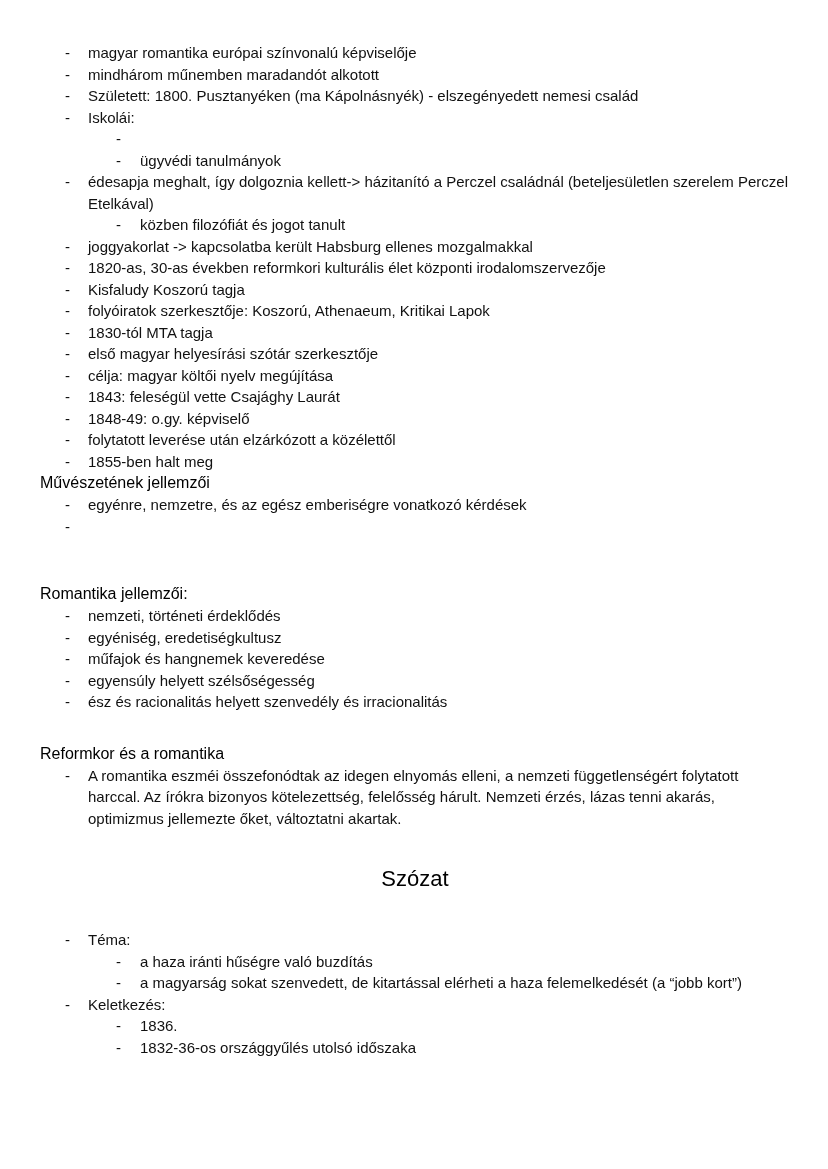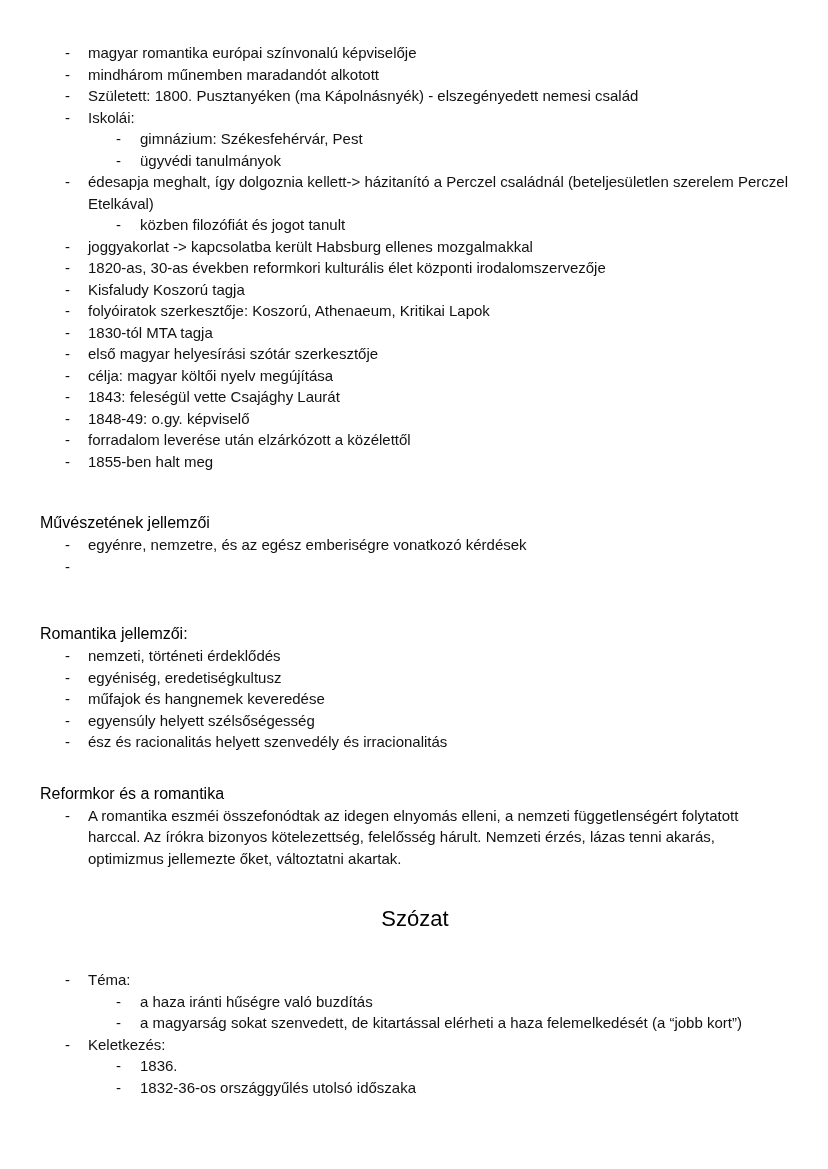--- a/index.html
+++ b/index.html
@@ -15,21 +15,21 @@
     padding: 42px 38px 0 40px;
     background: #ffffff;
   }
   .doc-title {
     font-size: 19px; font-weight: 400; text-align: center;
     margin: 0 0 7px 0; line-height: 26px; color: #000000;
   }
   .heading {
     font-size: 16px; font-weight: 400; margin: 0; line-height: 22px; color: #000000;
   }
-  .mt-40 { margin-top: 40px; }
+  .mt-40 { }
   .mt-46 { margin-top: 46px; }
   .mt-30 { margin-top: 30px; }
   .li {
     display: flex; font-size: 15px; line-height: 21.5px; color: #111111;
   }
   .l1 { padding-left: 25px; }
   .l2 { padding-left: 76px; }
   .dash { flex: 0 0 23px; }
   .l2 .dash { flex: 0 0 24px; }
   .txt { flex: 1 1 auto; }
@@ -57,21 +57,20 @@
     <div class="li l1">
         <span class="dash">-</span>
         <span class="txt">Született: 1800. Pusztanyéken (ma Kápolnásnyék) - elszegényedett nemesi család</span>
       </div>
     <div class="li l1">
         <span class="dash">-</span>
         <span class="txt">Iskolái:</span>
       </div>
     <div class="li l2">
         <span class="dash">-</span>
-        <span class="txt">gimnázium: Székesfehérvár, Pest</span>
       </div>
     <div class="li l2">
         <span class="dash">-</span>
         <span class="txt">ügyvédi tanulmányok</span>
       </div>
     <div class="li l1">
         <span class="dash">-</span>
         <span class="txt">édesapja meghalt, így dolgoznia kellett-&gt; házitanító a Perczel családnál (beteljesületlen szerelem Perczel Etelkával)</span>
       </div>
     <div class="li l2">
@@ -109,21 +108,21 @@
     <div class="li l1">
         <span class="dash">-</span>
         <span class="txt">1843: feleségül vette Csajághy Laurát</span>
       </div>
     <div class="li l1">
         <span class="dash">-</span>
         <span class="txt">1848-49: o.gy. képviselő</span>
       </div>
     <div class="li l1">
         <span class="dash">-</span>
-        <span class="txt">forradalom leverése után elzárkózott a közélettől</span>
+        <span class="txt">folytatott leverése után elzárkózott a közélettől</span>
       </div>
     <div class="li l1">
         <span class="dash">-</span>
         <span class="txt">1855-ben halt meg</span>
       </div>
   </section>
 
   <section>
     <h2 class="heading mt-40">Művészetének jellemzői</h2>
     <div class="li l1">

